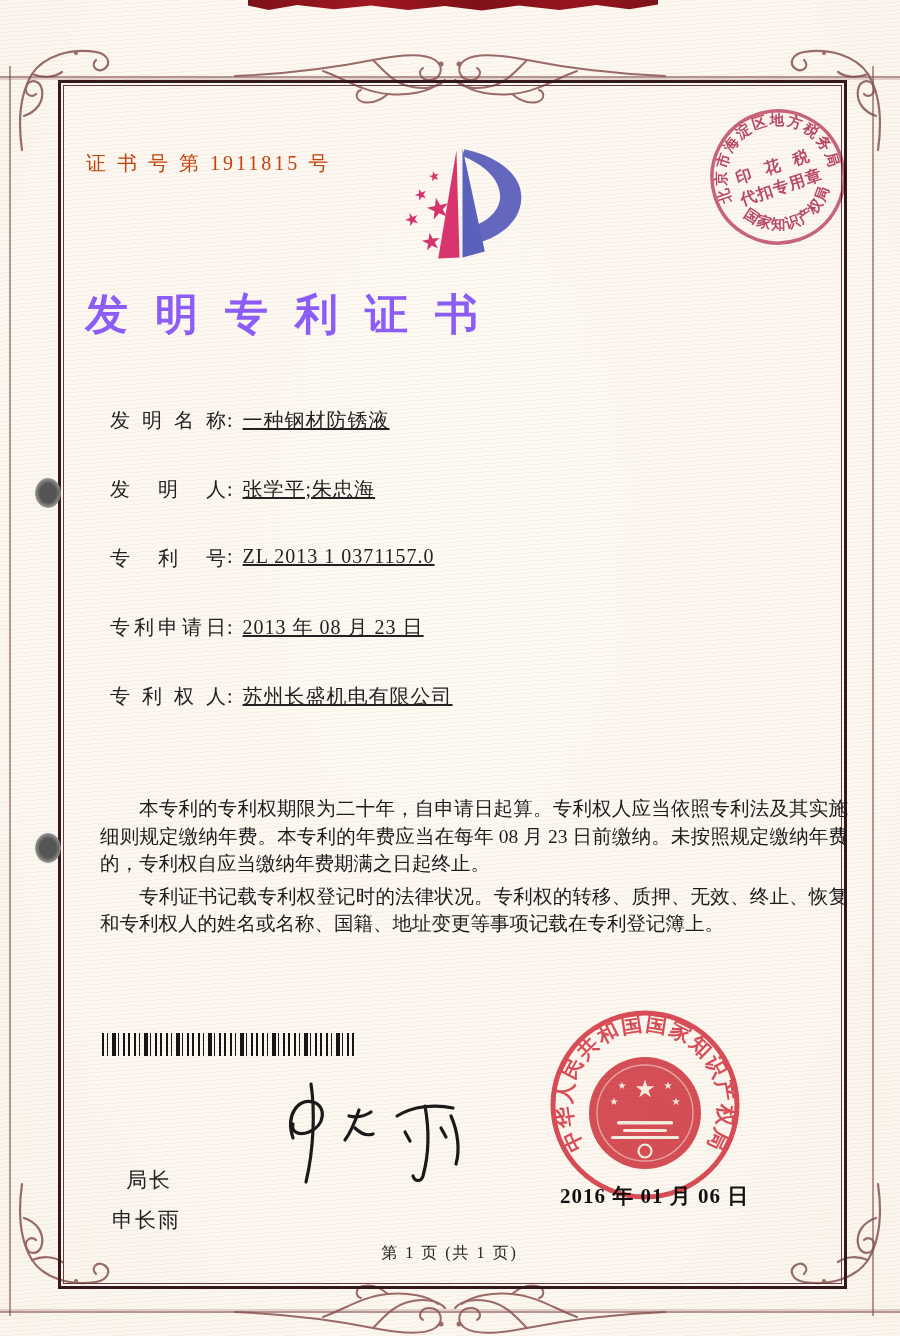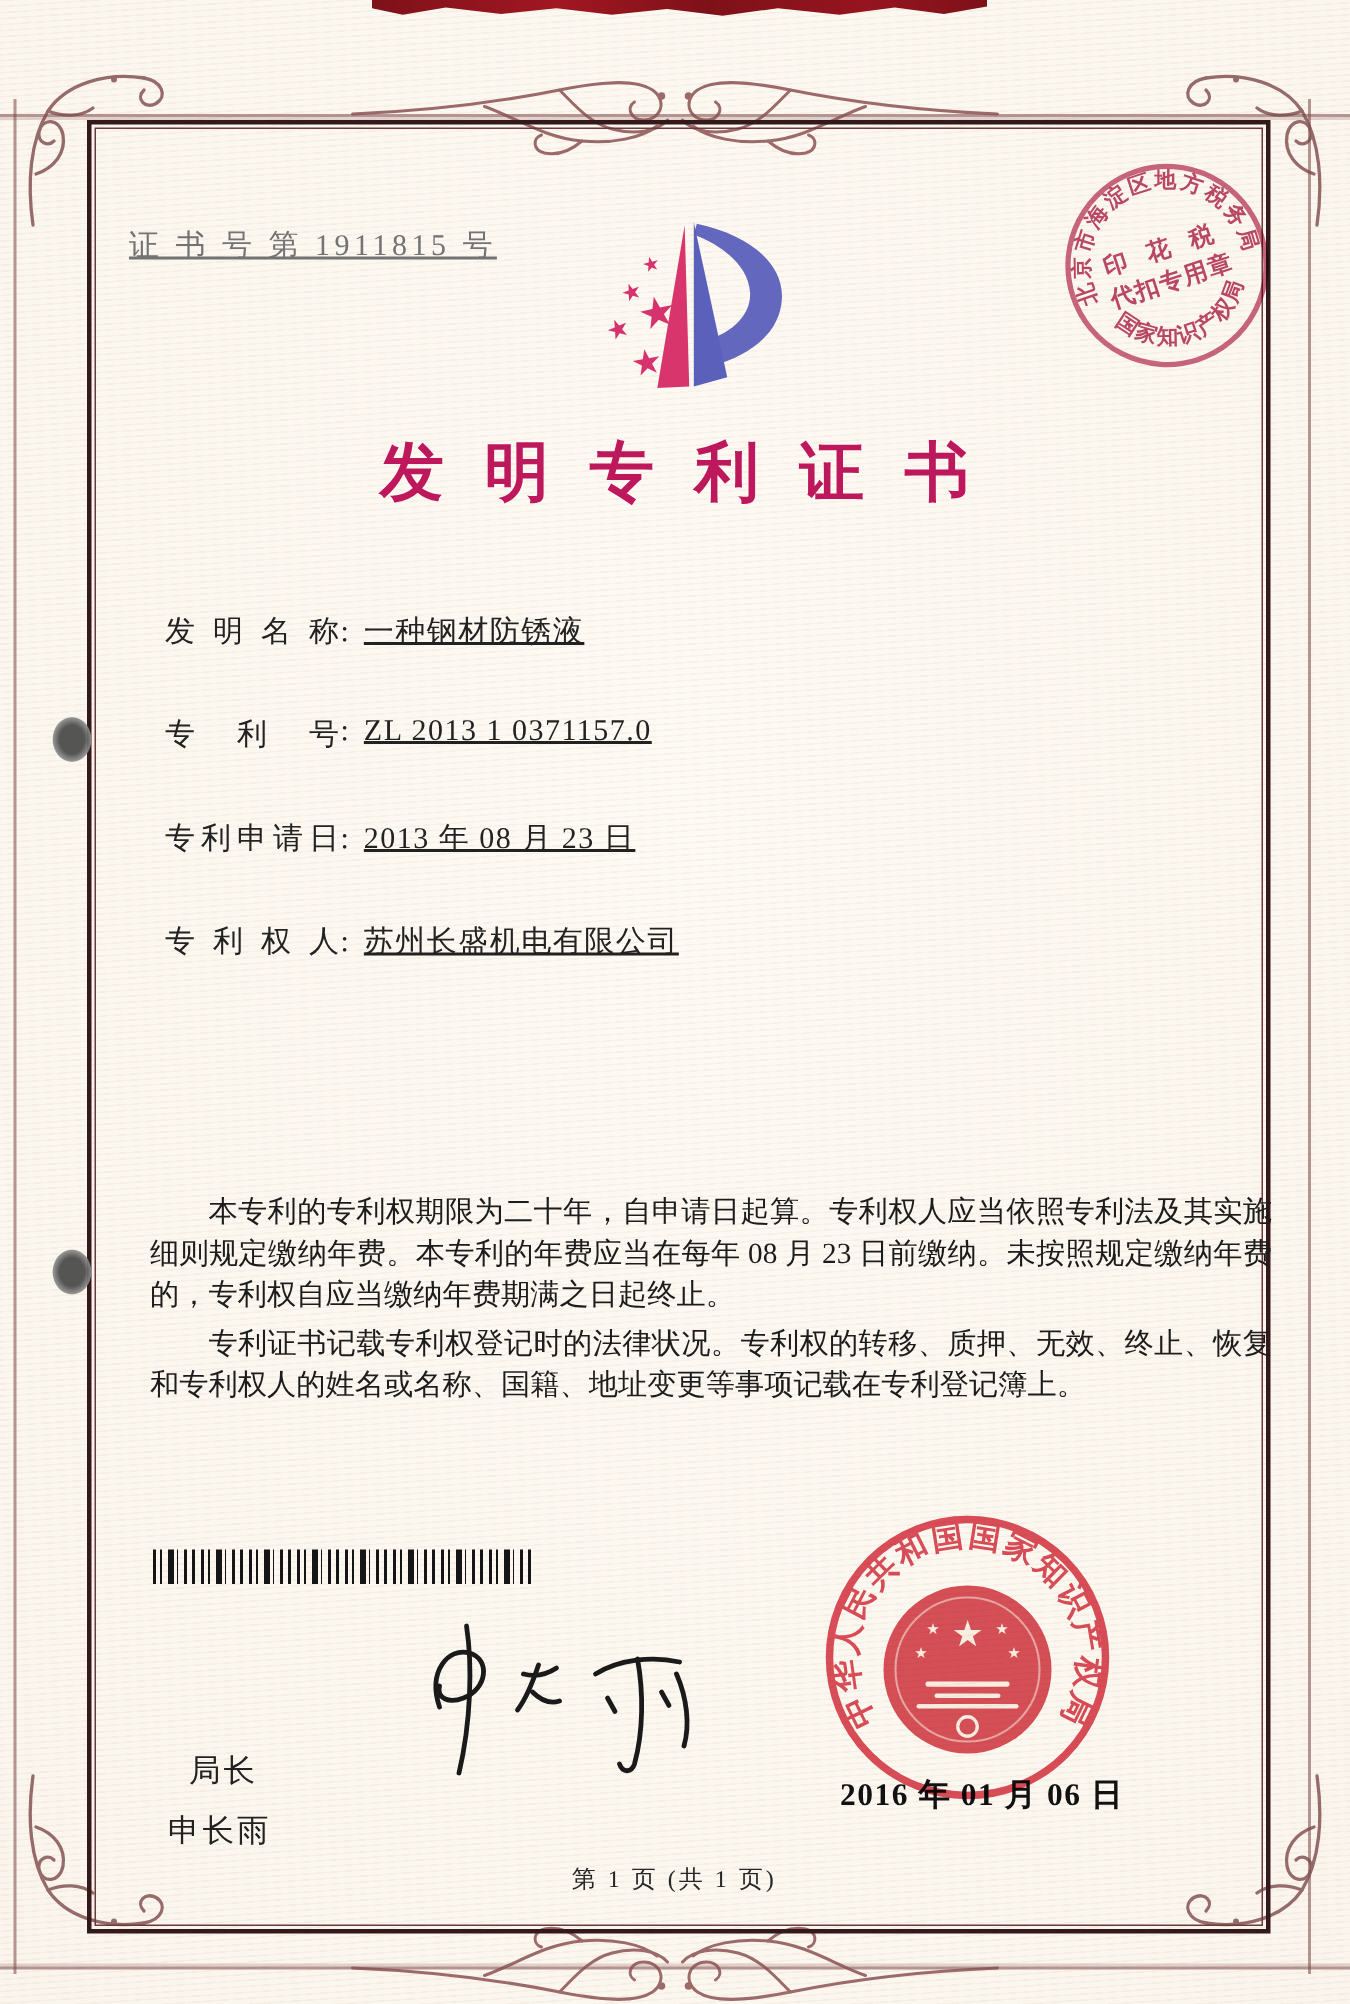--- a/index.html
+++ b/index.html
@@ -35,27 +35,27 @@
     border:3px solid #33181c;
   }
   .frame-inner{position:absolute;inset:2px;border:1px solid #6a3a3e;}
   .hole{
     position:absolute;width:26px;height:30px;z-index:6;border-radius:50%;
     background:radial-gradient(ellipse at 50% 50%, #474747 0 45%, #8b8b8b 68%, rgba(160,160,160,0) 76%);
     opacity:.92;
   }
   .cert-no{
     position:absolute;left:86px;top:150px;z-index:5;
-    font-size:20px;letter-spacing:3px;color:#737373;text-decoration:underline;
+    font-size:20px;letter-spacing:3px;color:#c2410c;
   }
   .logo{position:absolute;left:383px;top:136px;width:155px;height:152px;z-index:5;}
   .stamp{position:absolute;left:696px;top:95px;width:164px;height:164px;z-index:7;mix-blend-mode:multiply;opacity:.85;}
   .title{
     position:absolute;left:58px;top:286px;width:783px;z-index:5;
-    text-align:center;font-size:43px;font-weight:bold;color:#be185d;
+    font-size:43px;font-weight:bold;color:#8b5cf6;
     letter-spacing:27px;padding-left:27px;box-sizing:border-box;
   }
   .fields{position:absolute;left:110px;top:407px;width:720px;z-index:5;}
   .frow{height:30px;margin-bottom:39px;font-size:20px;white-space:nowrap;}
   .flabel{display:inline-block;width:116px;text-align:justify;text-align-last:justify;vertical-align:top;}
   .fcolon{display:inline-block;margin:0 10px 0 1px;}
   .fvalue{letter-spacing:1px;text-decoration:underline;}
   .paras{
     position:absolute;left:100px;top:795px;width:748px;z-index:5;
     font-size:19.5px;line-height:27.5px;text-align:justify;color:#1c1c1c;
@@ -165,20 +165,23 @@
     <text x="0" y="-6" font-size="16" fill="#b02a50" font-weight="bold" letter-spacing="5" text-anchor="middle">印 花 税</text>
     <text x="0" y="16" font-size="16" fill="#b02a50" font-weight="bold" letter-spacing="1" text-anchor="middle">代扣专用章</text>
   </g>
 </svg>
 
 <div class="title">发明专利证书</div>
 
 <div class="fields">
   <div class="frow">
     <span class="flabel">发明名称</span><span class="fcolon">:</span><span class="fvalue">一种钢材防锈液</span>
+  </div>
+  <div class="frow">
+    <span class="flabel">发明人</span><span class="fcolon">:</span><span class="fvalue">张学平;朱忠海</span>
   </div>
   <div class="frow">
     <span class="flabel">专利号</span><span class="fcolon">:</span><span class="fvalue">ZL 2013 1 0371157.0</span>
   </div>
   <div class="frow">
     <span class="flabel">专利申请日</span><span class="fcolon">:</span><span class="fvalue">2013 年 08 月 23 日</span>
   </div>
   <div class="frow">
     <span class="flabel">专利权人</span><span class="fcolon">:</span><span class="fvalue">苏州长盛机电有限公司</span>
   </div>

